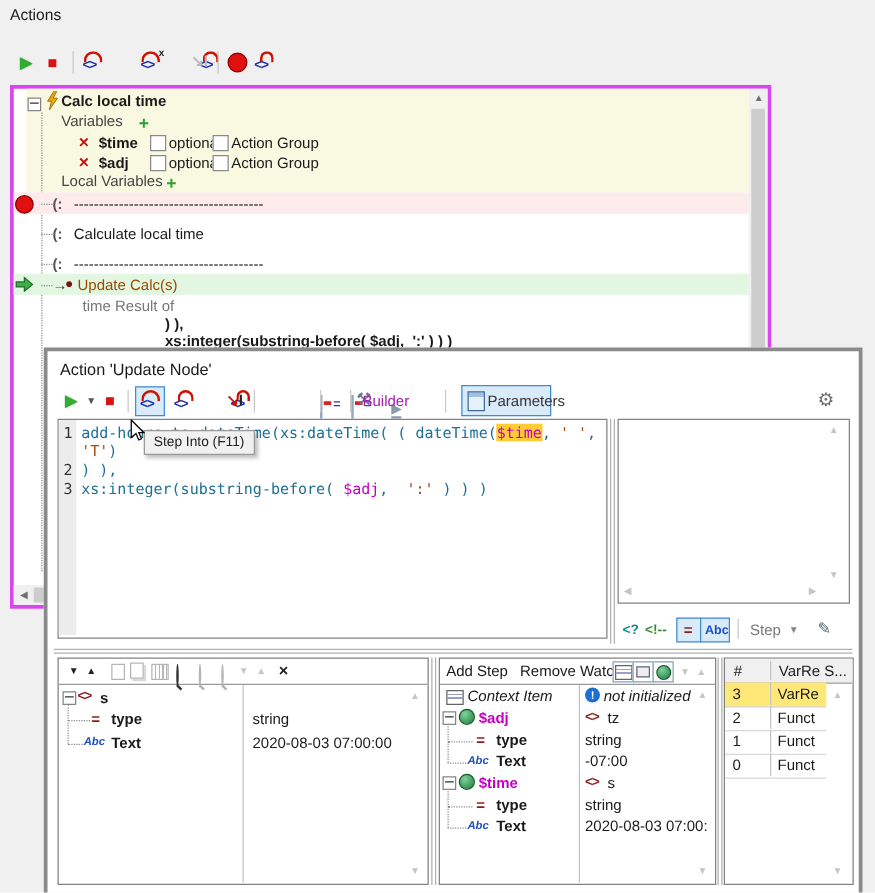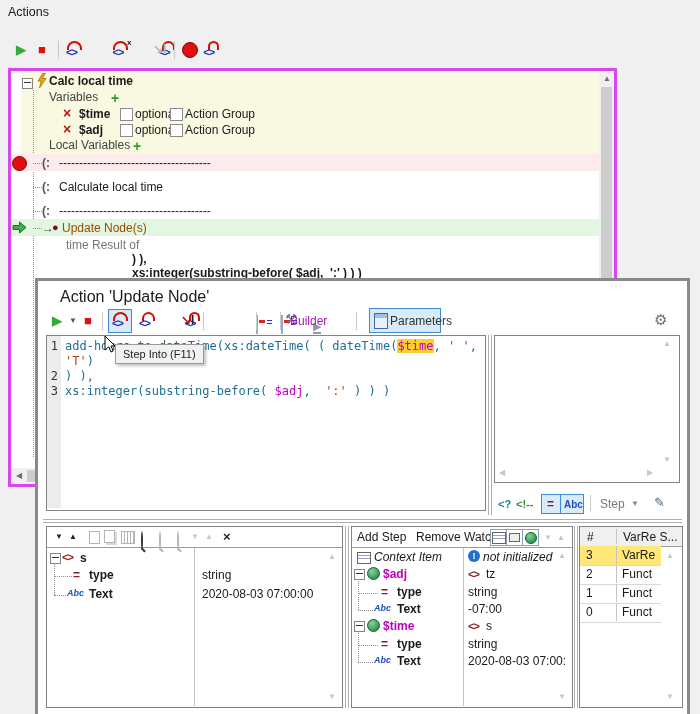--- a/index.html
+++ b/index.html
@@ -135,42 +135,42 @@
       <span class="abs txt" style="left:48px;top:2px">--------------------------------------</span>
     </div>
 
     <div class="abs" style="left:0;top:148px;width:588px;height:17px;background:#e2f6e2">
       <svg class="abs" style="left:1px;top:2px" width="15" height="13">
           <path d="M1 4.5 h6.5 V1 l6.5 5.5 -6.5 5.5 V8.5 H1 Z" fill="#3fae49" stroke="#1e6e28"></path>
         </svg>
       <span class="abs doth" style="left:22px;top:9px;width:9px"></span>
       <span class="abs txt" style="left:31px;top:2px;color:#444">→</span>
       <span class="abs" style="left:41px;top:2px;color:#7a1010;font-size:11px">●</span>
-      <span class="abs txt maroon" style="left:51px;top:2px">Update Node(s)</span>
+      <span class="abs txt maroon" style="left:51px;top:2px">Update Calc(s)</span>
     </div>
     <span class="abs txt gray" style="left:55px;top:167px">time Result of</span>
     <span class="abs txt" style="left:121px;top:181px;font-weight:600">) ),</span>
     <span class="abs txt" style="left:121px;top:195px;font-weight:600">xs:integer(substring-before( $adj,  ':' ) ) )</span>
 
     <div class="abs track" style="left:588px;top:0;width:15px;height:397px">
       <span class="abs scr" style="left:4px;top:4px">▲</span>
       <div class="abs thumb" style="left:2px;top:16px;width:11px;height:355px"></div>
       <span class="abs scr" style="left:4px;top:386px">▼</span>
     </div>
 
     <div class="abs track" style="left:0;top:397px;width:588px;height:16px">
       <span class="abs scr" style="left:5px;top:4px">◀</span>
       <div class="abs thumb" style="left:16px;top:2px;width:16px;height:12px"></div>
       <span class="abs scr" style="left:577px;top:4px">▶</span>
     </div>
   </div>
 
   <div class="abs win" style="left:35px;top:278px;width:649px;height:434px;border-color:#8a8a8a">
 
-    <span class="abs txt" style="left:22px;top:7px;font-size:16px">Action 'Update Node'</span>
+    <span class="abs txt" style="left:10px;top:7px;font-size:13px">Action 'Update Node'</span>
 
     <div class="abs" style="left:0;top:26px;width:647px;height:28px">
       <span class="abs playic" style="left:14px;top:7px">▶</span>
       <span class="abs scr" style="left:31px;top:10px;color:#555">▼</span>
       <span class="abs stopic" style="left:46px;top:7px">■</span>
       <span class="abs sepv" style="left:64px;top:5px;height:18px"></span>
       <span class="abs hovbox" style="left:70px;top:2px;width:22px;height:22px">
         <span class="abs stepic" style="left:1px;top:2px"><i class="arc"></i><span class="ang">&lt;&gt;</span></span>
       </span>
       <span class="abs stepic" style="left:99px;top:5px"><i class="arc arcr"></i><span class="ang">&lt;&gt;</span></span>

